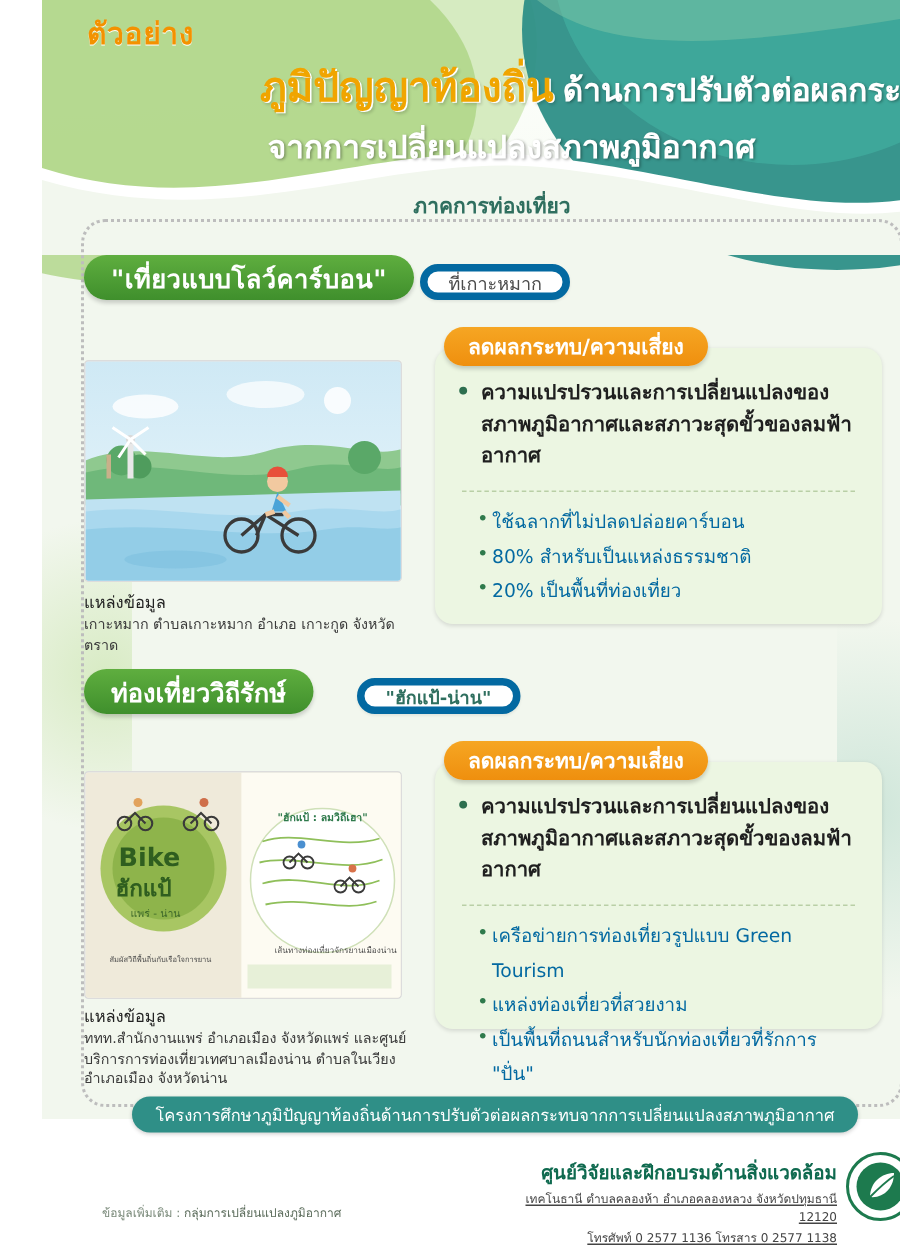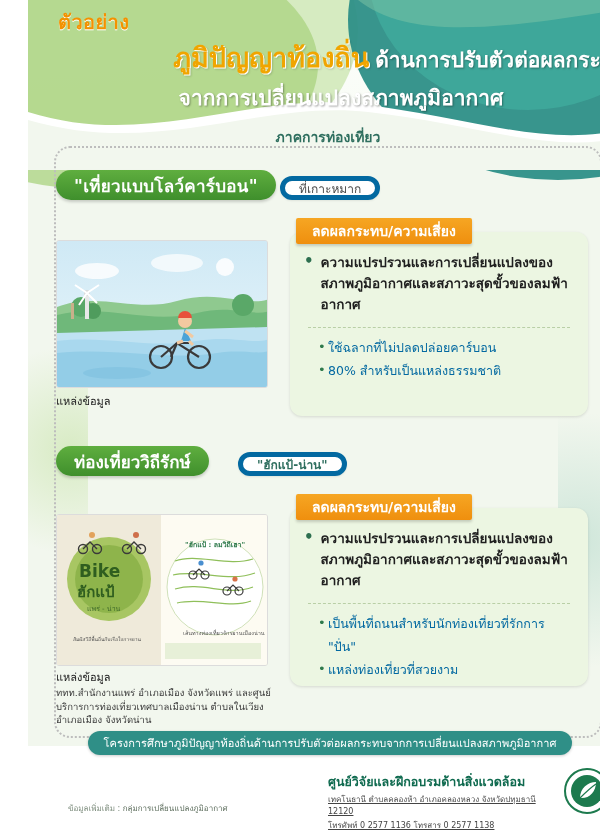--- a/index.html
+++ b/index.html
@@ -114,21 +114,21 @@
   .tag2 { left: 210px; top: 452px; color:#2f6f5f; font-weight:bold; }
 
   
   .panel {
     position: absolute; width: 298px; border-radius: 12px;
     background: #ecf6e2; box-shadow: 0 1px 3px rgba(0,0,0,.12);
   }
   .panel1 { left: 262px; top: 232px; height: 184px; }
   .panel2 { left: 262px; top: 508px; height: 178px; }
   .panel-head {
-    position: absolute; height: 26px; border-radius: 2px;
+    position: absolute; height: 26px; border-radius: 13px;
     background: linear-gradient(180deg,#f6a623 0%, #ef8f0e 100%);
     color: #ffffff; font-size: 14px; font-weight: bold;
     display: flex; align-items: center; padding: 0 16px;
     box-shadow: 0 2px 3px rgba(0,0,0,.18);
   }
   .ph1 { left: 268px; top: 218px; }
   .ph2 { left: 268px; top: 494px; }
   .panel-body { padding: 20px 14px 10px 14px; }
   .bullet-main {
     display: flex; gap: 7px; color: #1f1f1f; font-size: 13.5px;
@@ -163,21 +163,21 @@
   .src2 { left: 28px; top: 670px; width: 230px; }
 
   
   .bottom-bar {
     position: absolute; left: 60px; top: 731px; width: 484px; height: 24px;
     border-radius: 12px; background: #2f8f87; color: #fff;
     font-size: 11px; display: flex; align-items: center; justify-content: center;
     box-shadow: 0 1px 3px rgba(0,0,0,.2);
   }
   .org {
-    position: absolute; left: 300px; top: 772px; width: 230px; text-align: left;
+    position: absolute; left: 300px; top: 772px; width: 230px; text-align: right;
   }
   .org-name { color: #0f6a4f; font-size: 12.5px; font-weight: bold; }
   .org-addr { color: #444; font-size: 8px; line-height: 1.5; margin-top: 2px; text-decoration: underline; }
   .logo-circle {
     position: absolute; right: 18px; top: 768px; width: 46px; height: 46px;
     border-radius: 50%; background: #ffffff; border: 2px solid #1d7a4e;
     display: flex; align-items: center; justify-content: center;
   }
   .footnote {
     position: absolute; left: 40px; top: 802px; font-size: 8px; color: #5a6b5a;
@@ -262,32 +262,34 @@
         <path d="M121,77 a7,7 0 0 1 14,0 z" fill="#e8503a"></path>
         <path d="M128,87 L124,100 L134,100 Z" fill="#4aa3d8"></path>
         <path d="M126,100 L120,102 M132,100 L136,104" stroke="#f2c9a0" stroke-width="3"></path>
         <path d="M128,90 L136,96" stroke="#f2c9a0" stroke-width="3"></path>
       </g>
       <ellipse cx="60" cy="132" rx="34" ry="6" fill="#7dbfe0" opacity=".6"></ellipse>
     </svg>
   </div>
   <div class="src src1">
     <div class="src-title">แหล่งข้อมูล</div>
+    <div>เกาะหมาก ตำบลเกาะหมาก อำเภอ เกาะกูด จังหวัดตราด</div>
   </div>
 
   <div class="panel panel1">
     <div class="panel-body">
       <div class="bullet-main">
         <span class="dot">•</span>
         <span>ความแปรปรวนและการเปลี่ยนแปลงของสภาพภูมิอากาศและสภาวะสุดขั้วของลมฟ้าอากาศ</span>
       </div>
       <div class="divider-dash"></div>
       <ul class="sub-list">
         <li>ใช้ฉลากที่ไม่ปลดปล่อยคาร์บอน</li>
         <li>80% สำหรับเป็นแหล่งธรรมชาติ</li>
+        <li>20% เป็นพื้นที่ท่องเที่ยว</li>
       </ul>
     </div>
   </div>
   <div class="panel-head ph1">ลดผลกระทบ/ความเสี่ยง</div>
 
   <div class="pill pill2">ท่องเที่ยววิถีรักษ์</div>
   <div class="tag-white tag2">"ฮักแป้-น่าน"</div>
 
   <div class="photo photo2">
     <svg viewBox="0 0 212 152" width="212" height="152" preserveAspectRatio="none">
@@ -340,22 +342,23 @@
   </div>
 
   <div class="panel panel2">
     <div class="panel-body">
       <div class="bullet-main">
         <span class="dot">•</span>
         <span>ความแปรปรวนและการเปลี่ยนแปลงของสภาพภูมิอากาศและสภาวะสุดขั้วของลมฟ้าอากาศ</span>
       </div>
       <div class="divider-dash"></div>
       <ul class="sub-list">
+        <li>เครือข่ายการท่องเที่ยวรูปแบบ Green Tourism</li>
+        <li>แหล่งท่องเที่ยวที่สวยงาม</li>
         <li>เป็นพื้นที่ถนนสำหรับนักท่องเที่ยวที่รักการ "ปั่น"</li>
-        <li>แหล่งท่องเที่ยวที่สวยงาม</li>
       </ul>
     </div>
   </div>
   <div class="panel-head ph2">ลดผลกระทบ/ความเสี่ยง</div>
 
   <div class="bottom-bar">โครงการศึกษาภูมิปัญญาท้องถิ่นด้านการปรับตัวต่อผลกระทบจากการเปลี่ยนแปลงสภาพภูมิอากาศ</div>
 
   <div class="org">
     <div class="org-name">ศูนย์วิจัยและฝึกอบรมด้านสิ่งแวดล้อม</div>
     <div class="org-addr">เทคโนธานี ตำบลคลองห้า อำเภอคลองหลวง จังหวัดปทุมธานี 12120</div>

